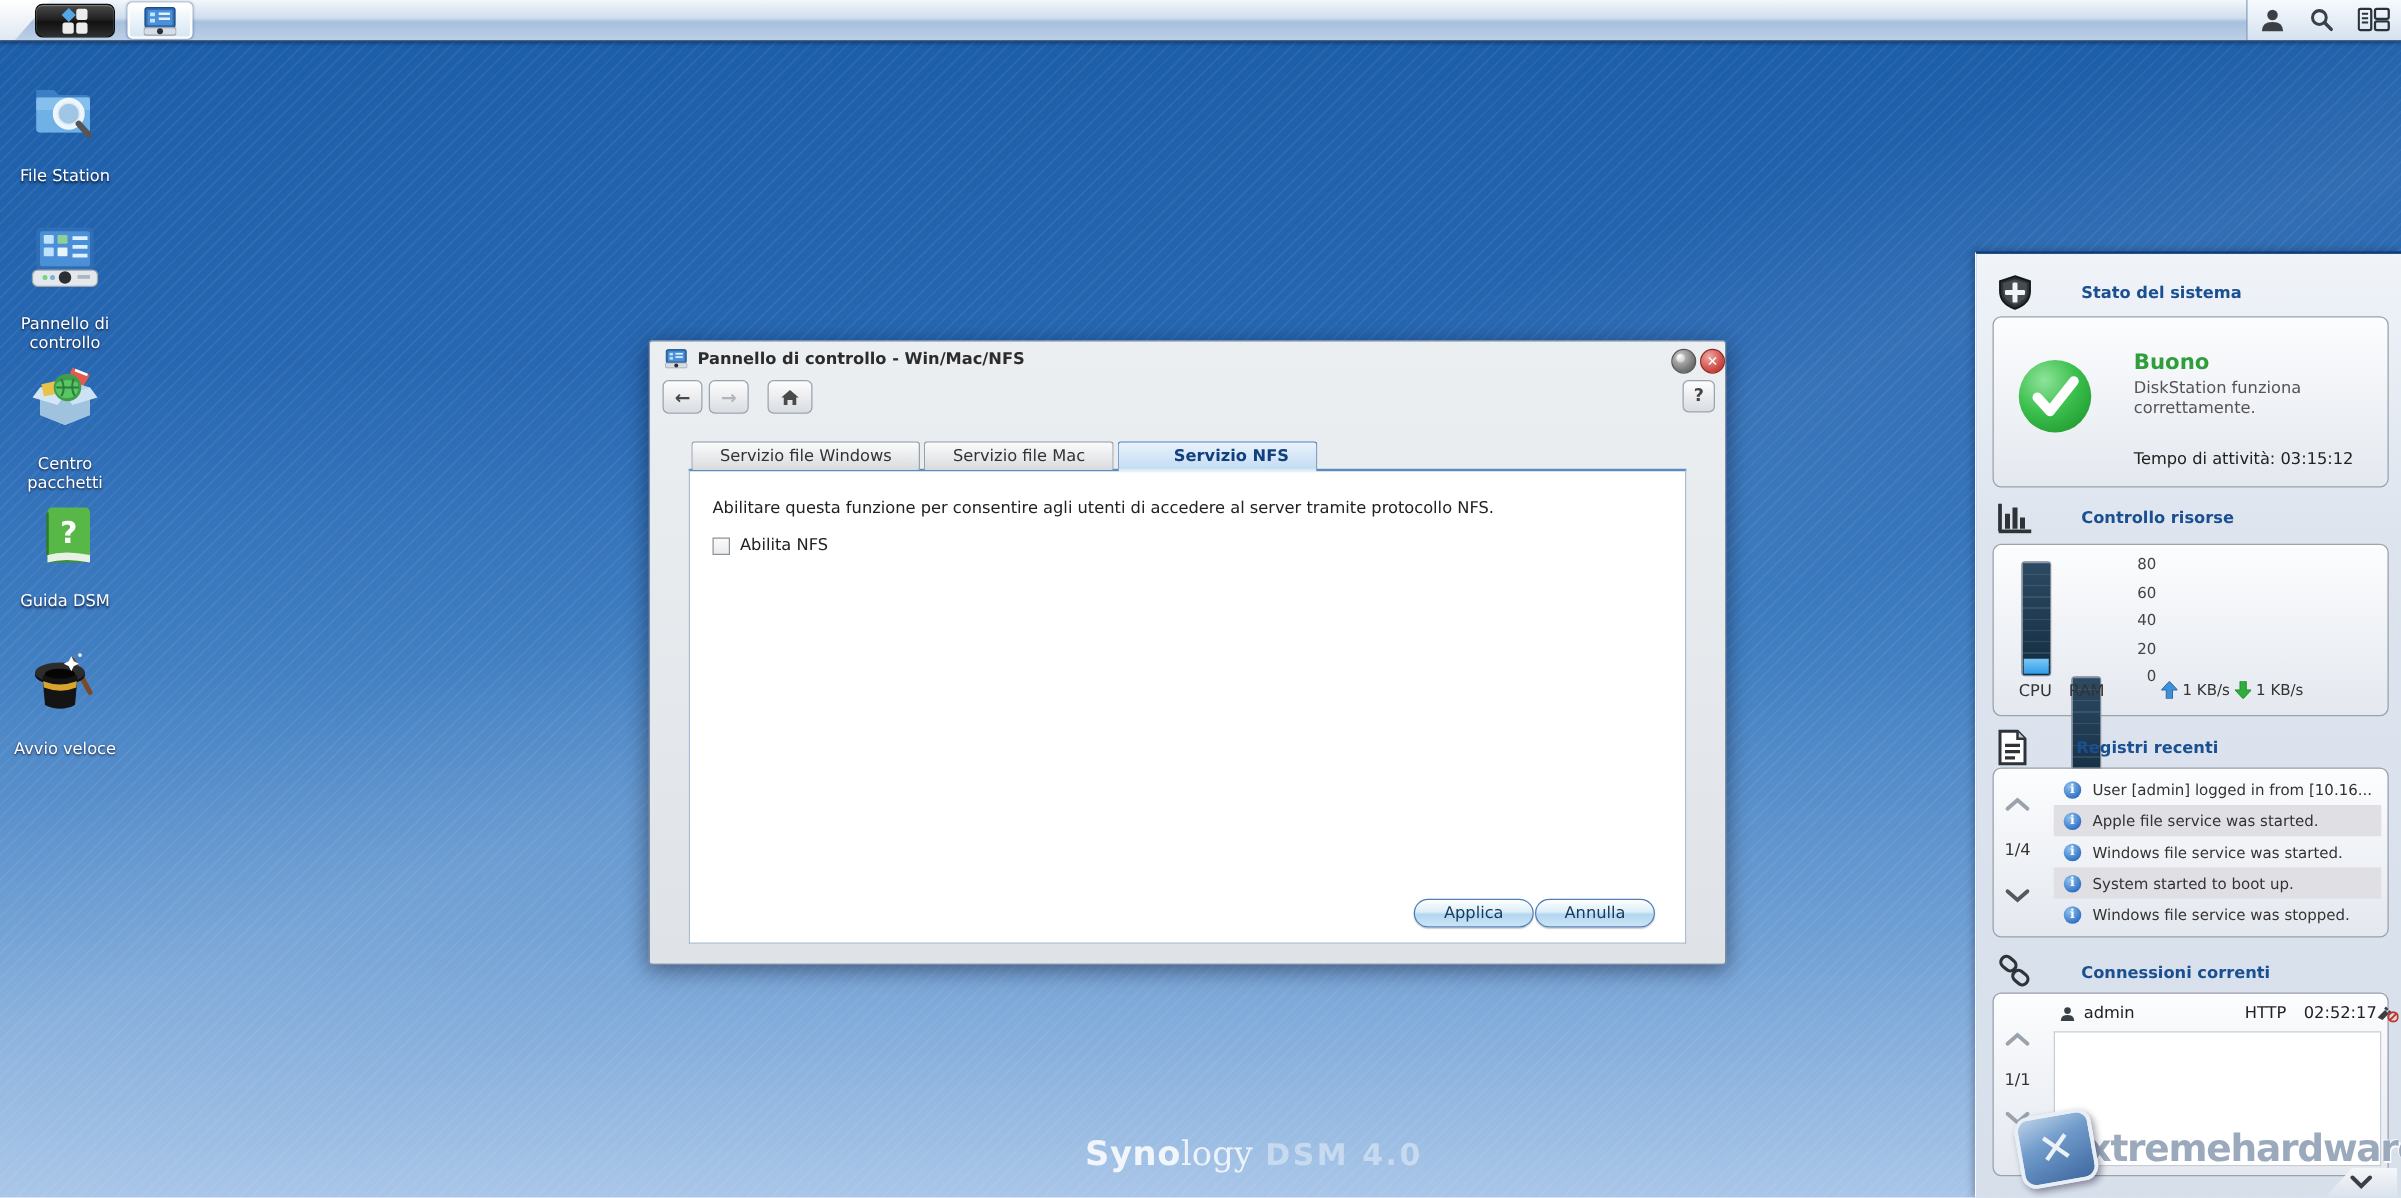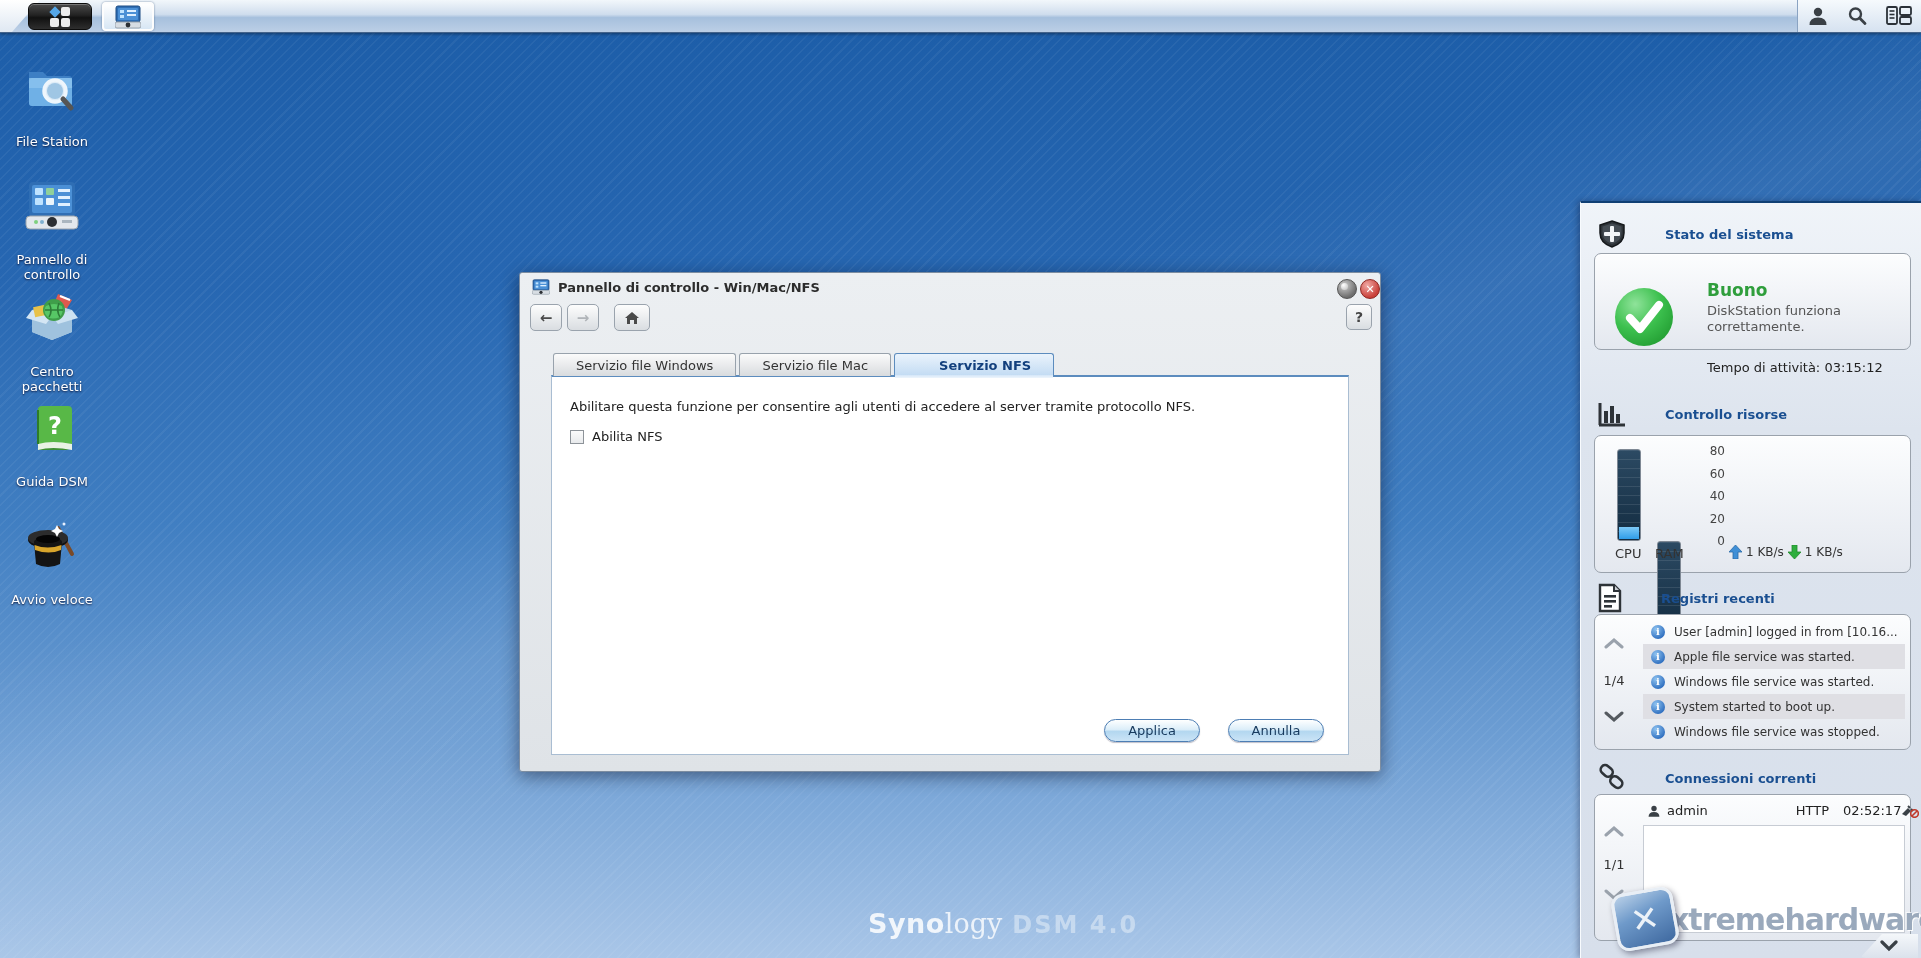--- a/index.html
+++ b/index.html
@@ -68,21 +68,21 @@
     font-weight:bold; border-color:#5c8cbe; position:relative;padding-left:44px; }
   .tab.active:after { content:""; position:absolute; left:0; right:0; bottom:-2px; height:3px;
     background:linear-gradient(180deg,#d4e6f8,#eef5fc); }
   .content { left:31px; top:102px; width:798px; height:380px; background:#fff;
     border:1px solid #a9bdd2; border-top:2px solid #5c8cbe;padding-left:23px; }
   .desc { left:18px; top:22px; font-size:13px; color:#222; }
   .cbrow { left:18px; top:52px; display:flex; align-items:center; gap:8px; }
   .checkbox { width:14px; height:14px; border:1px solid #8d9399;
     background:linear-gradient(180deg,#fbfbfb,#e8eaec); }
   .cbl { font-size:13px; color:#222; }
-  .btnrow { right:24px; bottom:12px; display:flex; gap:28px; }
+  .btnrow { right:24px; bottom:12px; display:flex; gap:1px; }
   .pill { min-width:96px; height:23px; border-radius:12px; border:1px solid #4d7eb4;
     background:linear-gradient(180deg,#feffff 0%,#dceef9 45%,#b3d7f0 55%,#cbe4f6 100%);
     display:flex; align-items:center; justify-content:center; font-size:13px; color:#173a5e;
     box-shadow:0 1px 1px rgba(0,0,40,.25); }
 
   
   .sidebar { left:1580px; top:201px; width:341px; height:757px;
     background:linear-gradient(180deg,#f0f4f9,#dde4ee 30%,#d7dfeb);
     border-top:2px solid #0f3f74; border-left:1px solid #f8fbfe;
     box-shadow:-2px 0 6px rgba(0,0,30,.3); z-index:10; }
@@ -351,21 +351,21 @@
     <span>
       <svg width="30" height="30" viewBox="0 0 30 30">
         <path d="M15 2 L27 6 V14 Q27 24 15 28 Q3 24 3 14 V6 Z" fill="#2e3338" stroke="#15181b" stroke-width="1.5"></path>
         <path d="M15 4.5 L24.5 7.6 V14 Q24.5 21.5 15 25 Q5.5 21.5 5.5 14 V7.6 Z" fill="#454c53"></path>
         <rect x="13" y="7" width="4" height="16" rx="1" fill="#f2f4f6"></rect>
         <rect x="7" y="13" width="16" height="4" rx="1" fill="#f2f4f6"></rect>
       </svg>
     </span>
     <span class="ht">Stato del sistema</span>
   </div>
-  <div class="abs sbox" style="top:50px;height:97px">
+  <div class="abs sbox" style="top:50px;height:137px">
     <svg class="abs" style="left:18px;top:32px" width="62" height="62" viewBox="0 0 62 62">
       <circle cx="31" cy="31" r="29" fill="url(#gr1)"></circle>
       <defs>
           <radialGradient id="gr1" cx="35%" cy="28%" r="80%">
         <stop offset="0%" stop-color="#8fe39a"></stop>
             <stop offset="55%" stop-color="#3cc04e"></stop>
             <stop offset="100%" stop-color="#239e33"></stop>
       </radialGradient>
         </defs>
       <path d="M17 32 L27 43 L46 19" fill="none" stroke="#fff" stroke-width="8" stroke-linecap="round" stroke-linejoin="round"></path>

